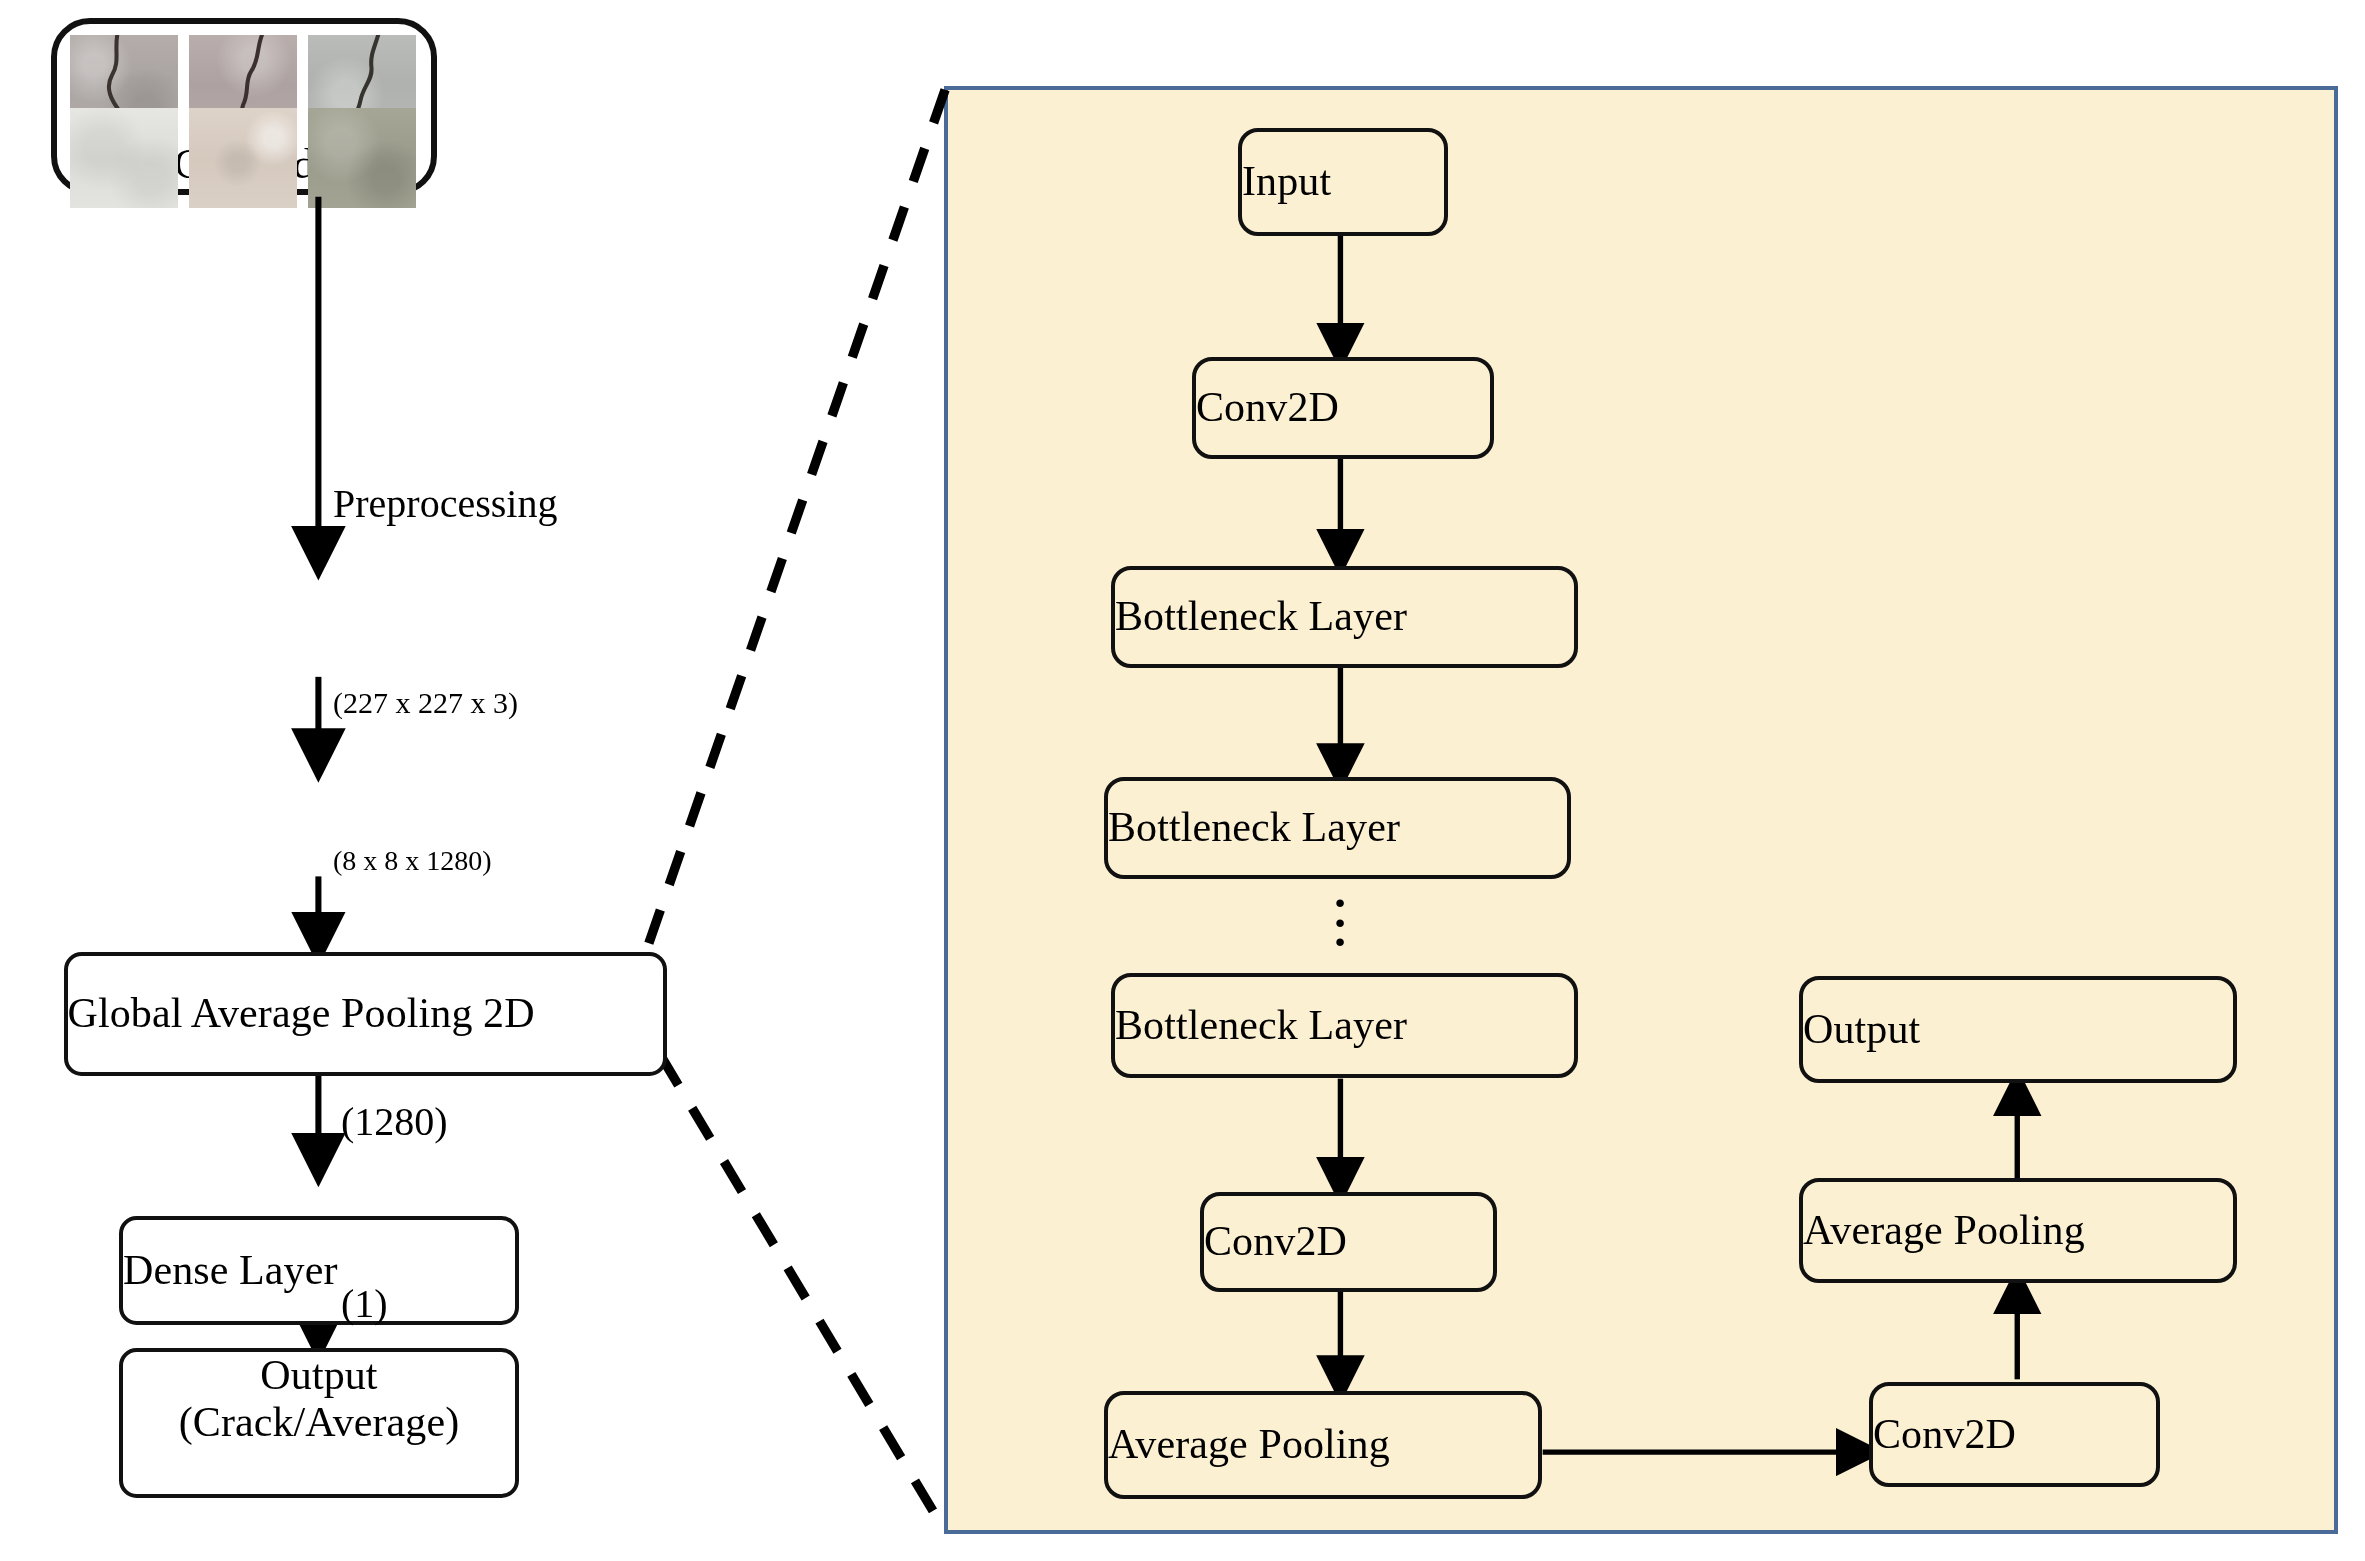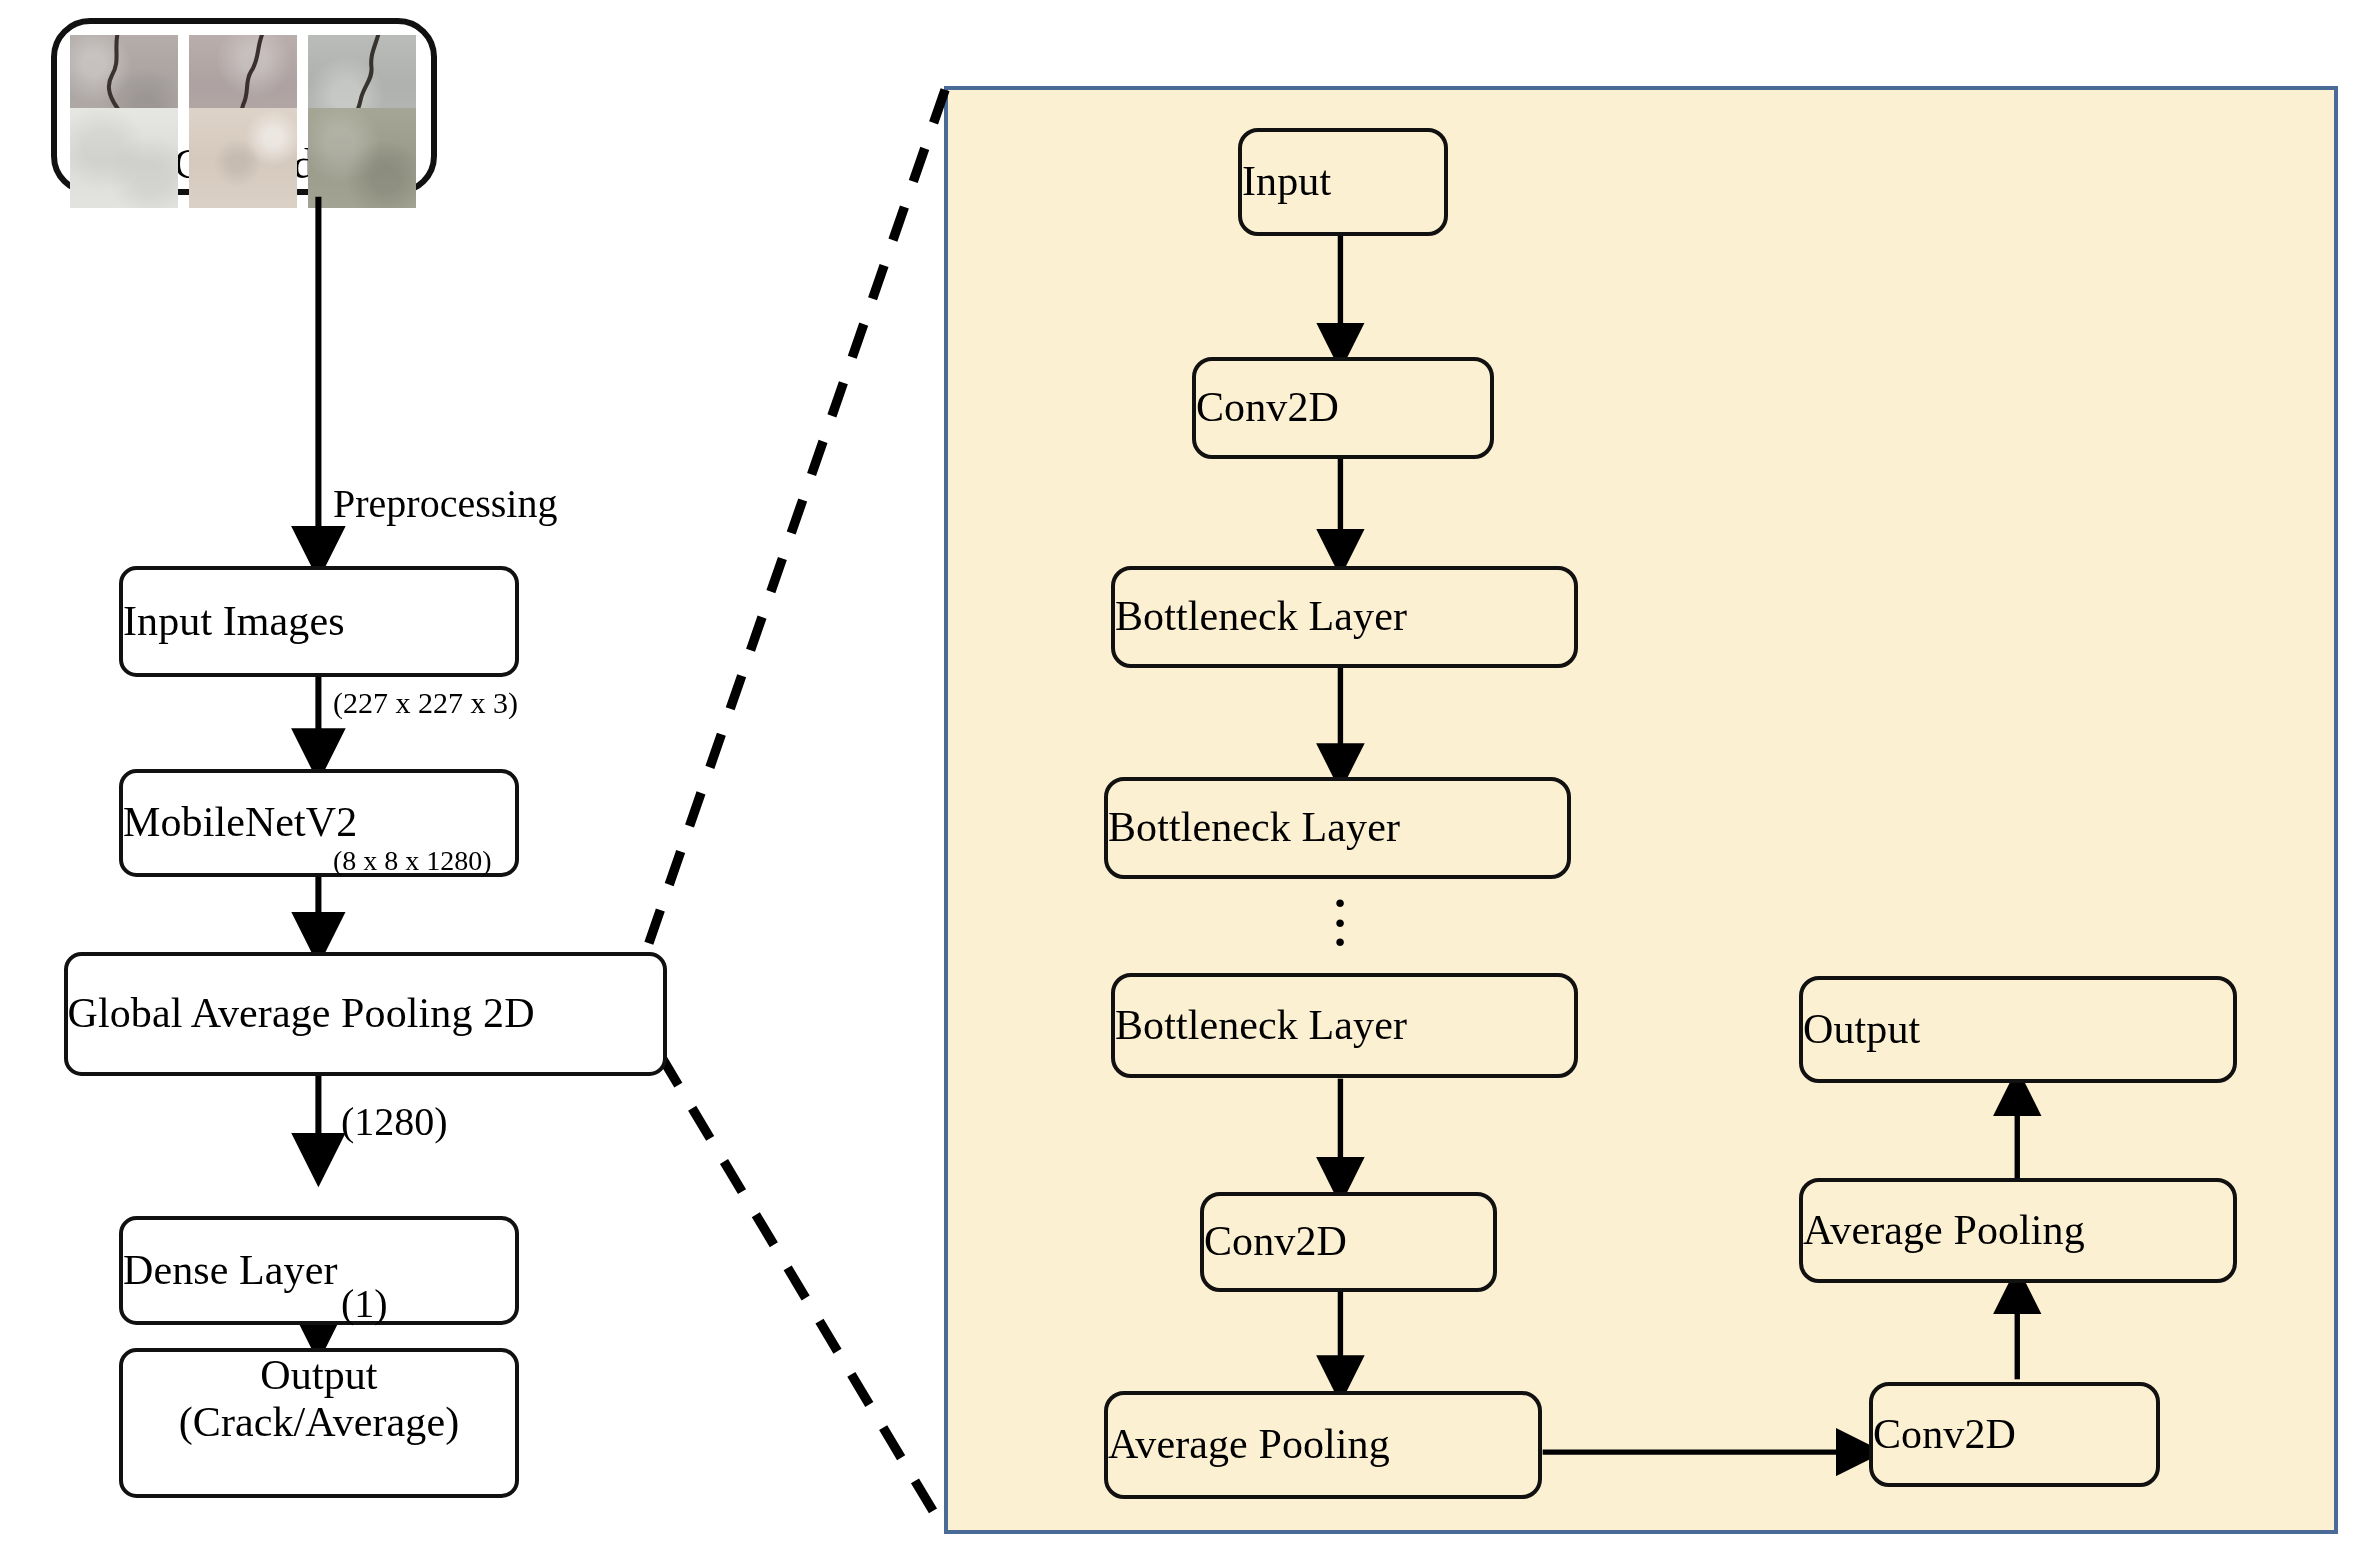--- a/index.html
+++ b/index.html
@@ -133,27 +133,21 @@
     <line x1="1988" y1="986" x2="1988" y2="1152" stroke="#000" stroke-width="8" marker-end="url(#ah)"></line>
     <line x1="1988" y1="1600" x2="1988" y2="1766" stroke="#000" stroke-width="8" marker-end="url(#ah)"></line>
     <line x1="1988" y1="1914" x2="1988" y2="2060" stroke="#000" stroke-width="8" marker-end="url(#ah)"></line>
 
     <line x1="2288" y1="2154" x2="2772" y2="2154" stroke="#000" stroke-width="8" marker-end="url(#ah)"></line>
 
     <line x1="2992" y1="2046" x2="2992" y2="1900" stroke="#000" stroke-width="8" marker-end="url(#ah)"></line>
     <line x1="2992" y1="1748" x2="2992" y2="1606" stroke="#000" stroke-width="8" marker-end="url(#ah)"></line>
   </svg>
 
-  <div class="box" style="left:119px;top:566px;width:400px;height:111px;">
-    <span>Input Images</span>
-  </div>
-
-  <div class="box" style="left:119px;top:769px;width:400px;height:108px;">
-    <span>MobileNetV2</span>
-  </div>
+
 
   <div class="box" style="left:17.5px;top:952px;width:603px;height:124px;margin-left:46px;">
     <span>Global Average Pooling 2D</span>
   </div>
 
   <div class="box" style="left:119px;top:1173px;width:400px;height:109px;margin-top:43px;">
     <span>Dense Layer</span>
   </div>
 
   <div class="box" style="left:119px;top:1348px;width:400px;height:150px;flex-direction:column;">

